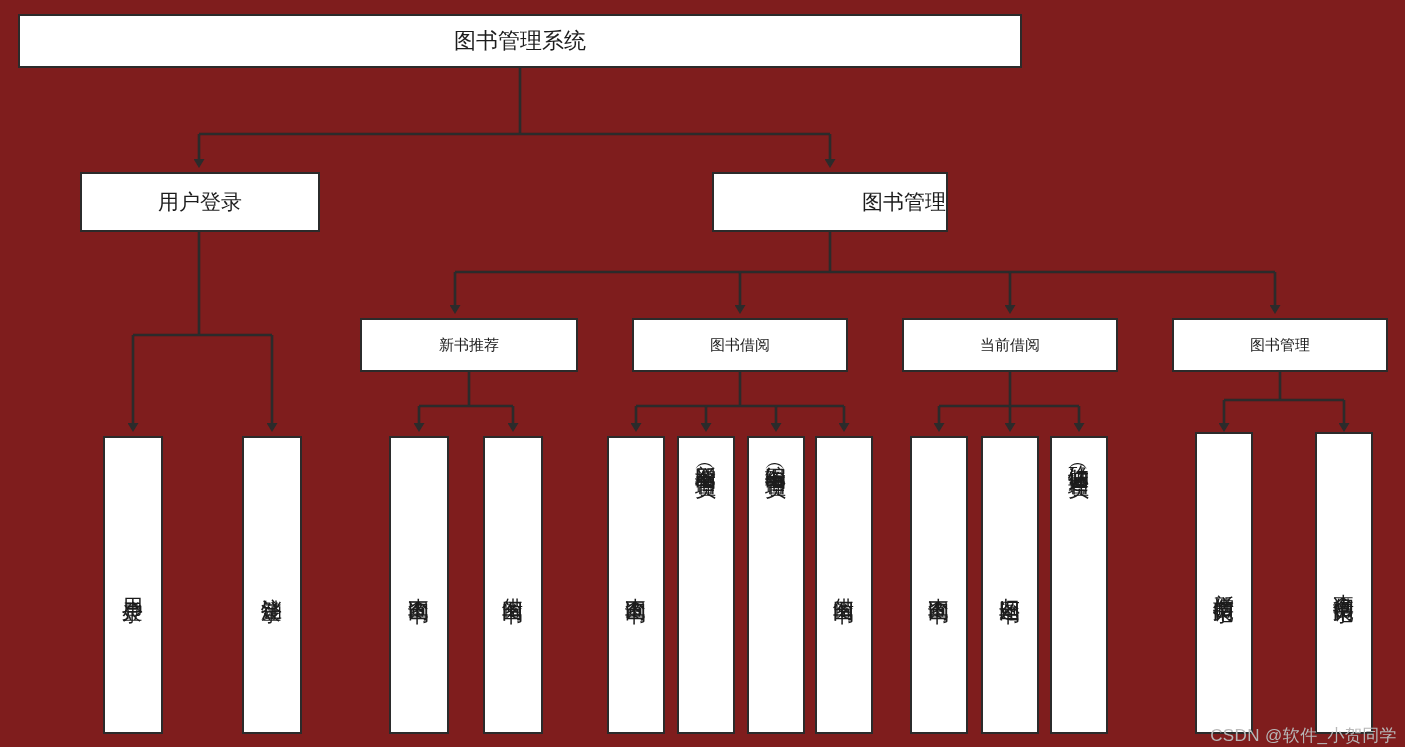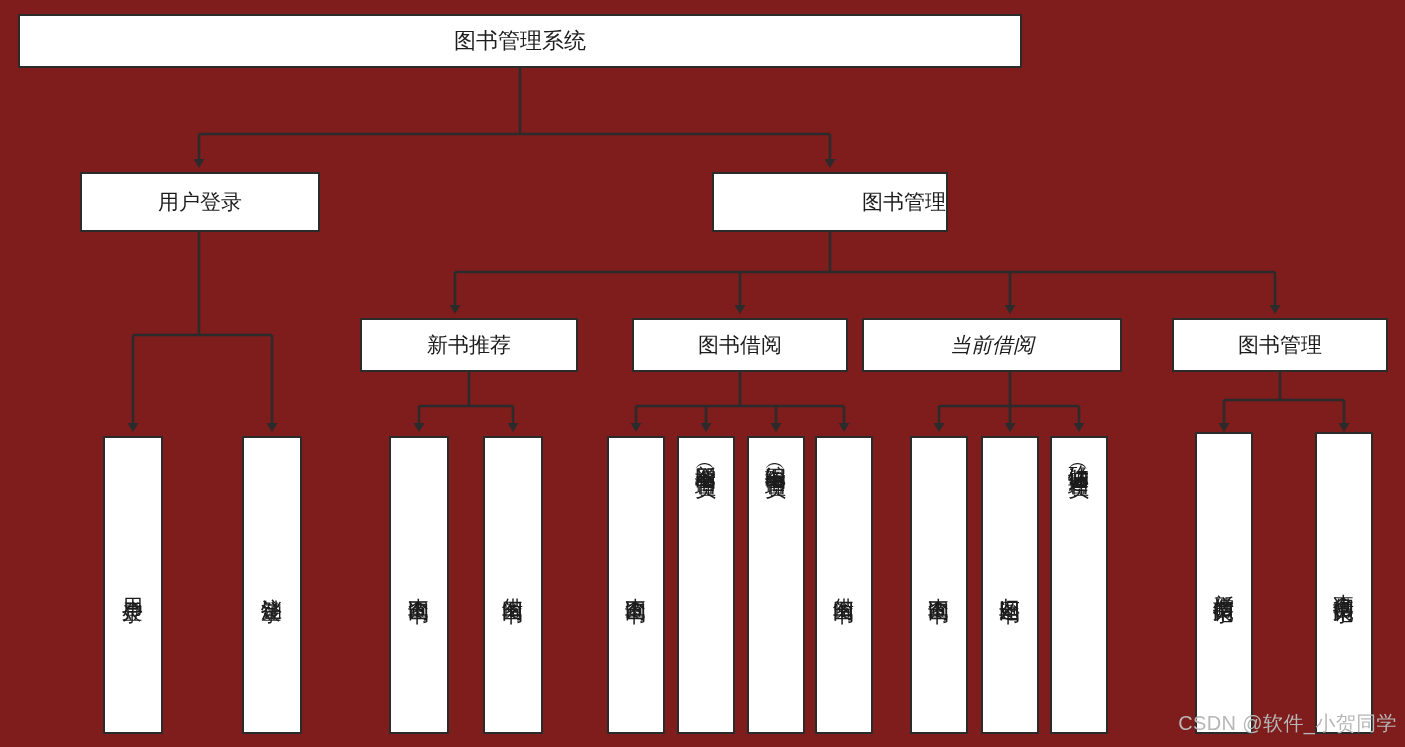--- a/index.html
+++ b/index.html
@@ -41,43 +41,43 @@
     text-align: center;
     white-space: nowrap;
   }
   .root {
     font-size: 22px;
   }
   .lvl1 {
     font-size: 21px;
   }
   .lvl2 {
-    font-size: 21px;
+    font-size: 15px;
   }
   .leaf {
     align-items: flex-start;
     justify-content: center;
     padding-top: 10px;
   }
   .leaf .label {
     writing-mode: vertical-rl;
     text-orientation: upright;
     font-size: 21px;
     letter-spacing: 2px;
     line-height: 1;
   }
   .leaf.centered {
     align-items: center;
     padding-top: 0;
   }
   .watermark {
     position: absolute;
     right: 8px;
-    bottom: 10px;
-    font-size: 20px;
+    bottom: 0;
+    font-size: 17px;
     color: #b7b7b7;
     letter-spacing: 0.4px;
     white-space: nowrap;
   }
 </style>
 </head>
 <body>
 
 <div id="canvas">
 
@@ -142,21 +142,21 @@
   <div class="node lvl1" style="left:712px; top:172px; width:236px; height:60px;justify-content:flex-end;">
     <span class="label">图书管理</span>
   </div>
 
   <div class="node lvl2" style="left:360px; top:318px; width:218px; height:54px;">
     <span class="label">新书推荐</span>
   </div>
   <div class="node lvl2" style="left:632px; top:318px; width:216px; height:54px;">
     <span class="label">图书借阅</span>
   </div>
-  <div class="node lvl2" style="left:862px; top:318px; width:260px; height:54px;font-style:italic;">
+  <div class="node lvl2" style="left:902px; top:318px; width:216px; height:54px;">
     <span class="label">当前借阅</span>
   </div>
   <div class="node lvl2" style="left:1172px; top:318px; width:216px; height:54px;">
     <span class="label">图书管理</span>
   </div>
 
   <div class="node leaf centered" style="left:103px; top:436px; width:60px; height:298px;">
     <span class="label">用户登录</span>
   </div>
   <div class="node leaf centered" style="left:242px; top:436px; width:60px; height:298px;">

